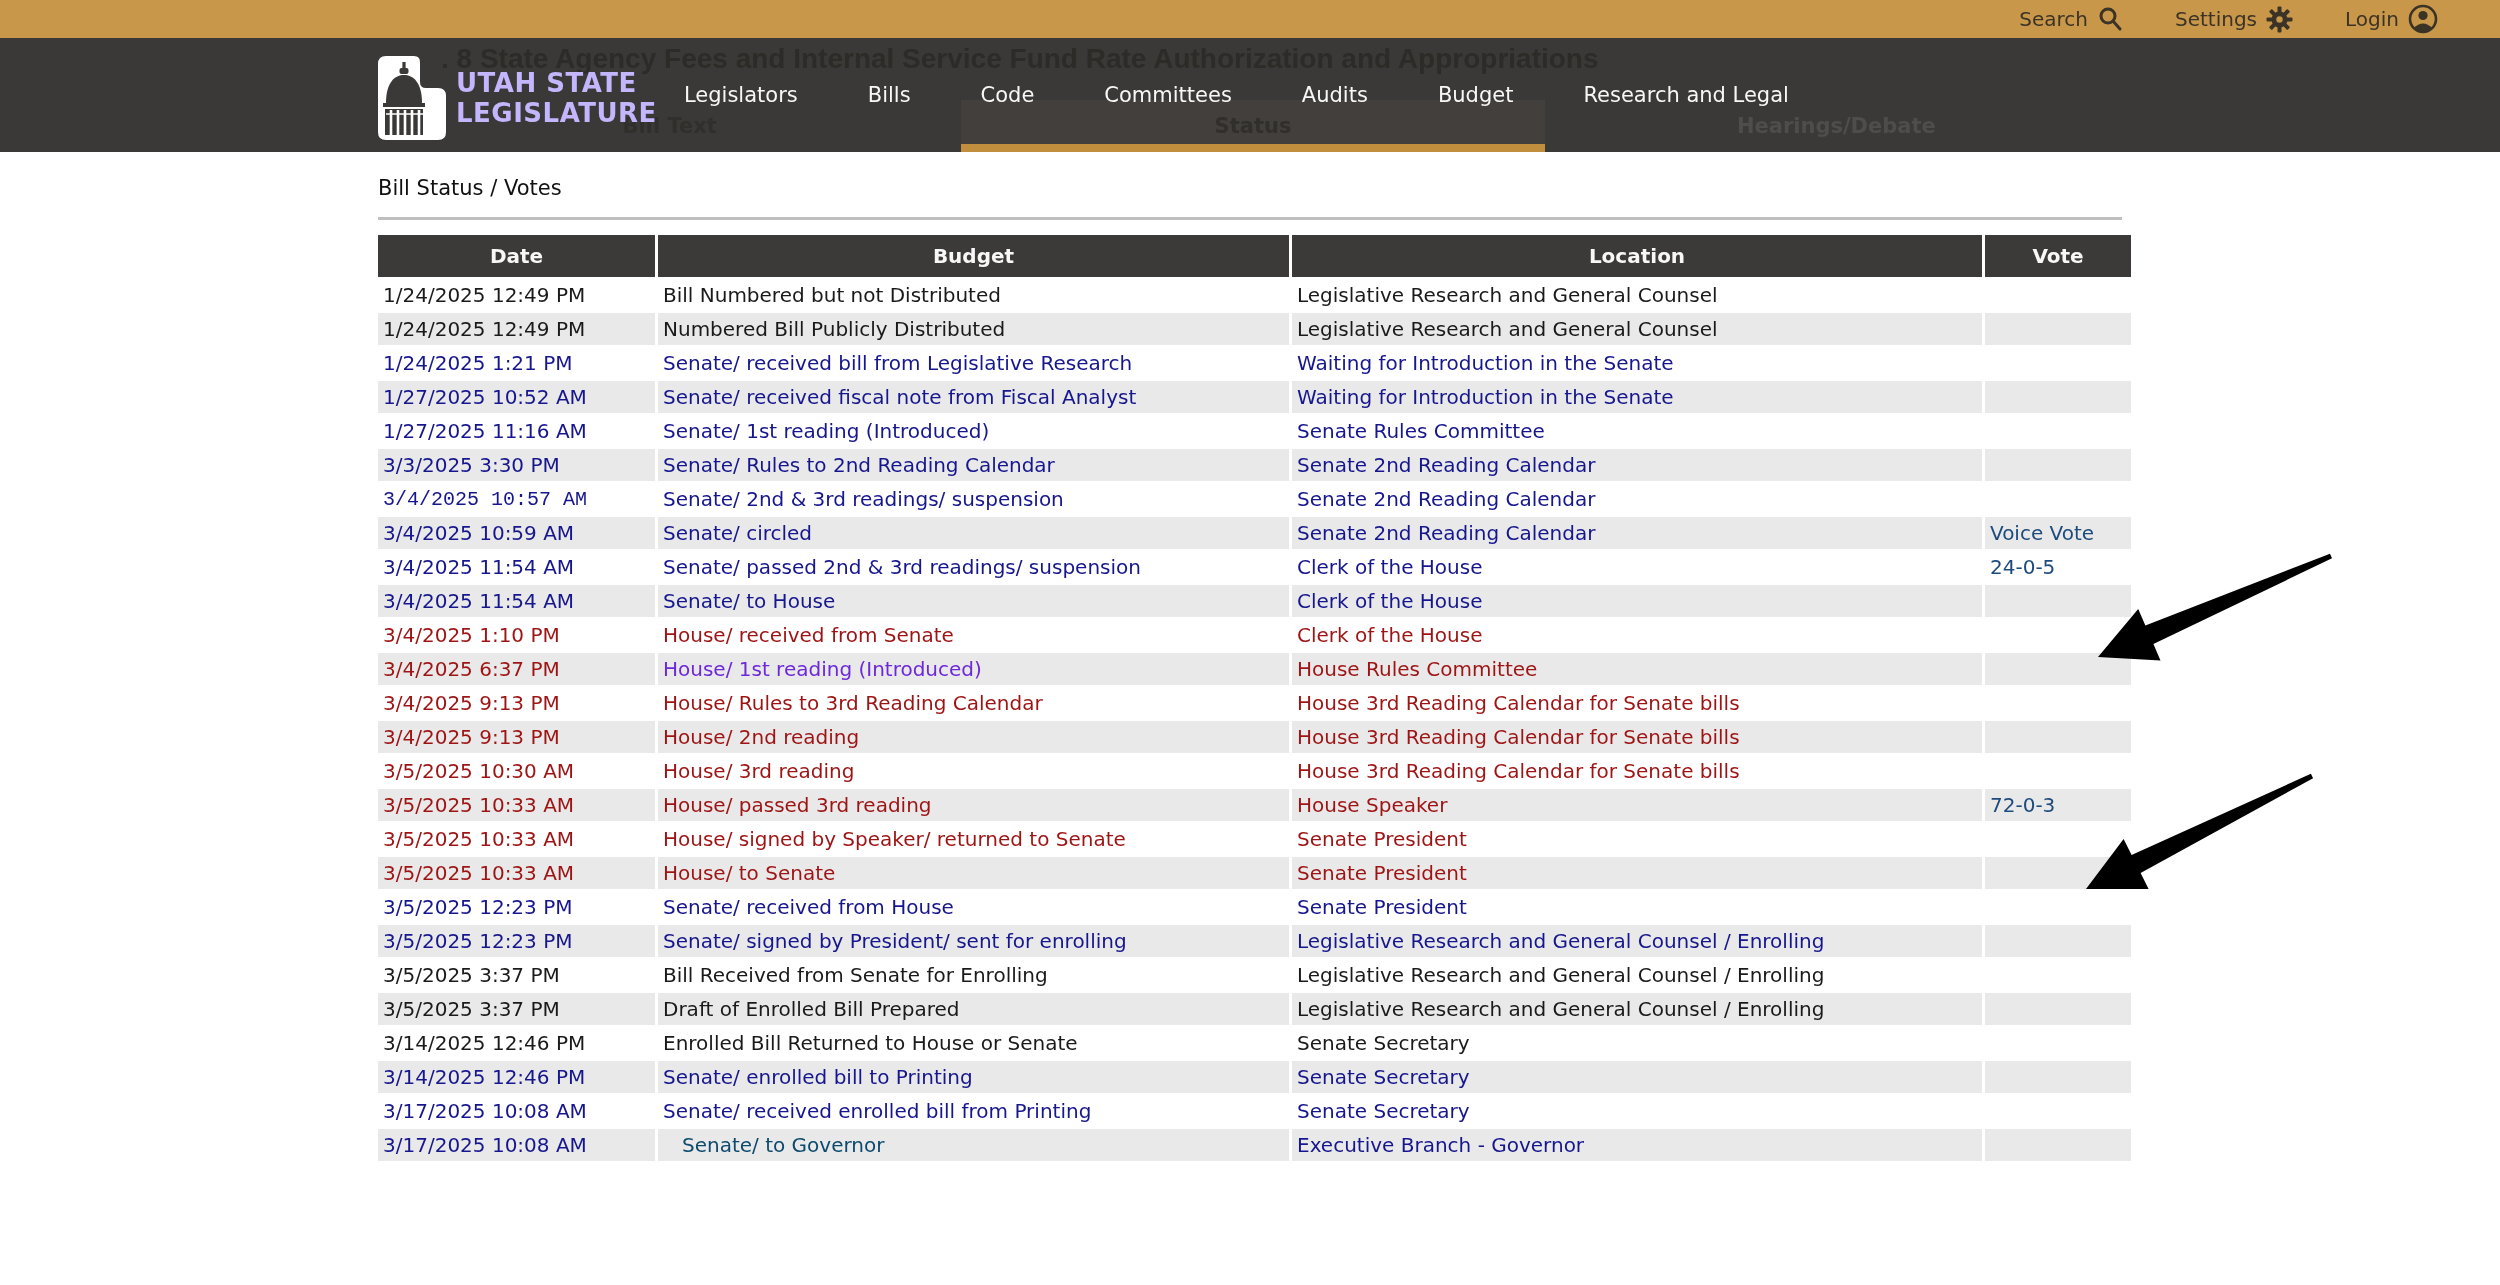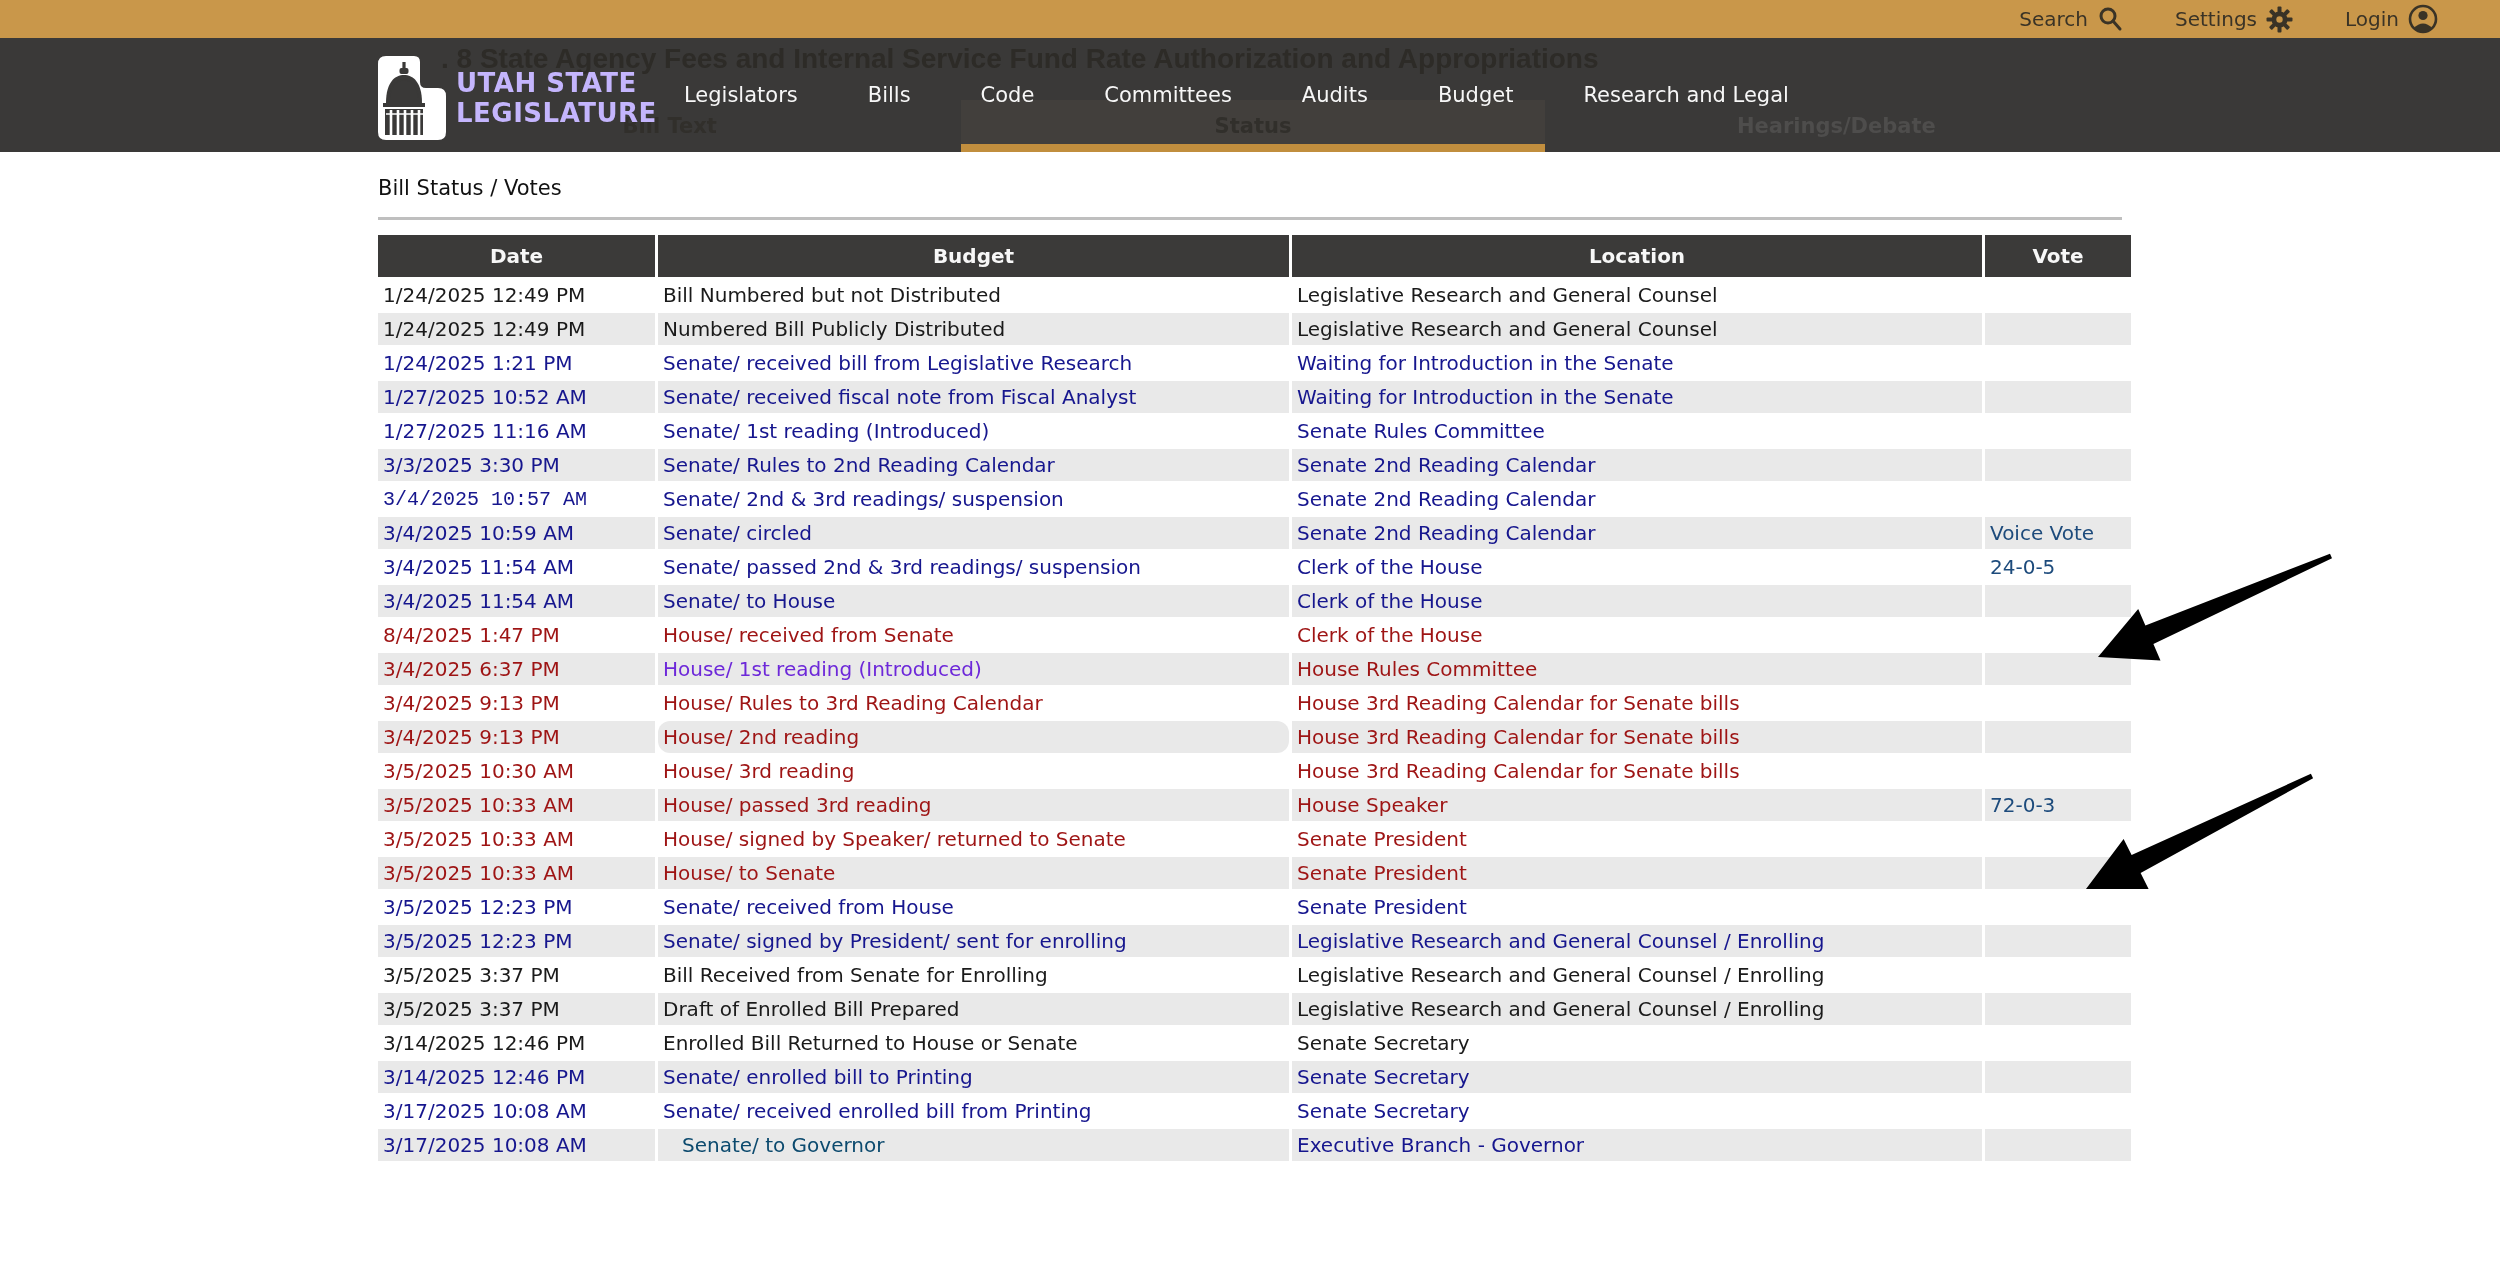--- a/index.html
+++ b/index.html
@@ -204,40 +204,40 @@
           <td style="color: rgb(22, 22, 142);">Clerk of the House</td>
           <td style="color: rgb(29, 75, 124);">24-0-5</td>
         </tr>
         <tr class="alt">
           <td style="color: rgb(22, 22, 142);">3/4/2025 11:54 AM</td>
           <td style="color: rgb(22, 22, 142);">Senate/ to House</td>
           <td style="color: rgb(22, 22, 142);">Clerk of the House</td>
           <td style="color: rgb(29, 75, 124);"></td>
         </tr>
         <tr>
-          <td style="color: rgb(158, 20, 20);">8/4/2025 1:47 PM</td>
+          <td style="color: rgb(158, 20, 20);">3/4/2025 1:10 PM</td>
           <td style="color: rgb(158, 20, 20);">House/ received from Senate</td>
           <td style="color: rgb(158, 20, 20);">Clerk of the House</td>
           <td style="color: rgb(29, 75, 124);"></td>
         </tr>
         <tr class="alt">
           <td style="color: rgb(158, 20, 20);">3/4/2025 6:37 PM</td>
           <td style="color: #6d28d9;">House/ 1st reading (Introduced)</td>
           <td style="color: rgb(158, 20, 20);">House Rules Committee</td>
           <td style="color: rgb(29, 75, 124);"></td>
         </tr>
         <tr>
           <td style="color: rgb(158, 20, 20);">3/4/2025 9:13 PM</td>
           <td style="color: rgb(158, 20, 20);">House/ Rules to 3rd Reading Calendar</td>
           <td style="color: rgb(158, 20, 20);">House 3rd Reading Calendar for Senate bills</td>
           <td style="color: rgb(29, 75, 124);"></td>
         </tr>
         <tr class="alt">
           <td style="color: rgb(158, 20, 20);">3/4/2025 9:13 PM</td>
-          <td style="color: rgb(158, 20, 20); border-radius: 12px;">House/ 2nd reading</td>
+          <td style="color: rgb(158, 20, 20);">House/ 2nd reading</td>
           <td style="color: rgb(158, 20, 20);">House 3rd Reading Calendar for Senate bills</td>
           <td style="color: rgb(29, 75, 124);"></td>
         </tr>
         <tr>
           <td style="color: rgb(158, 20, 20);">3/5/2025 10:30 AM</td>
           <td style="color: rgb(158, 20, 20);">House/ 3rd reading</td>
           <td style="color: rgb(158, 20, 20);">House 3rd Reading Calendar for Senate bills</td>
           <td style="color: rgb(29, 75, 124);"></td>
         </tr>
         <tr class="alt">

